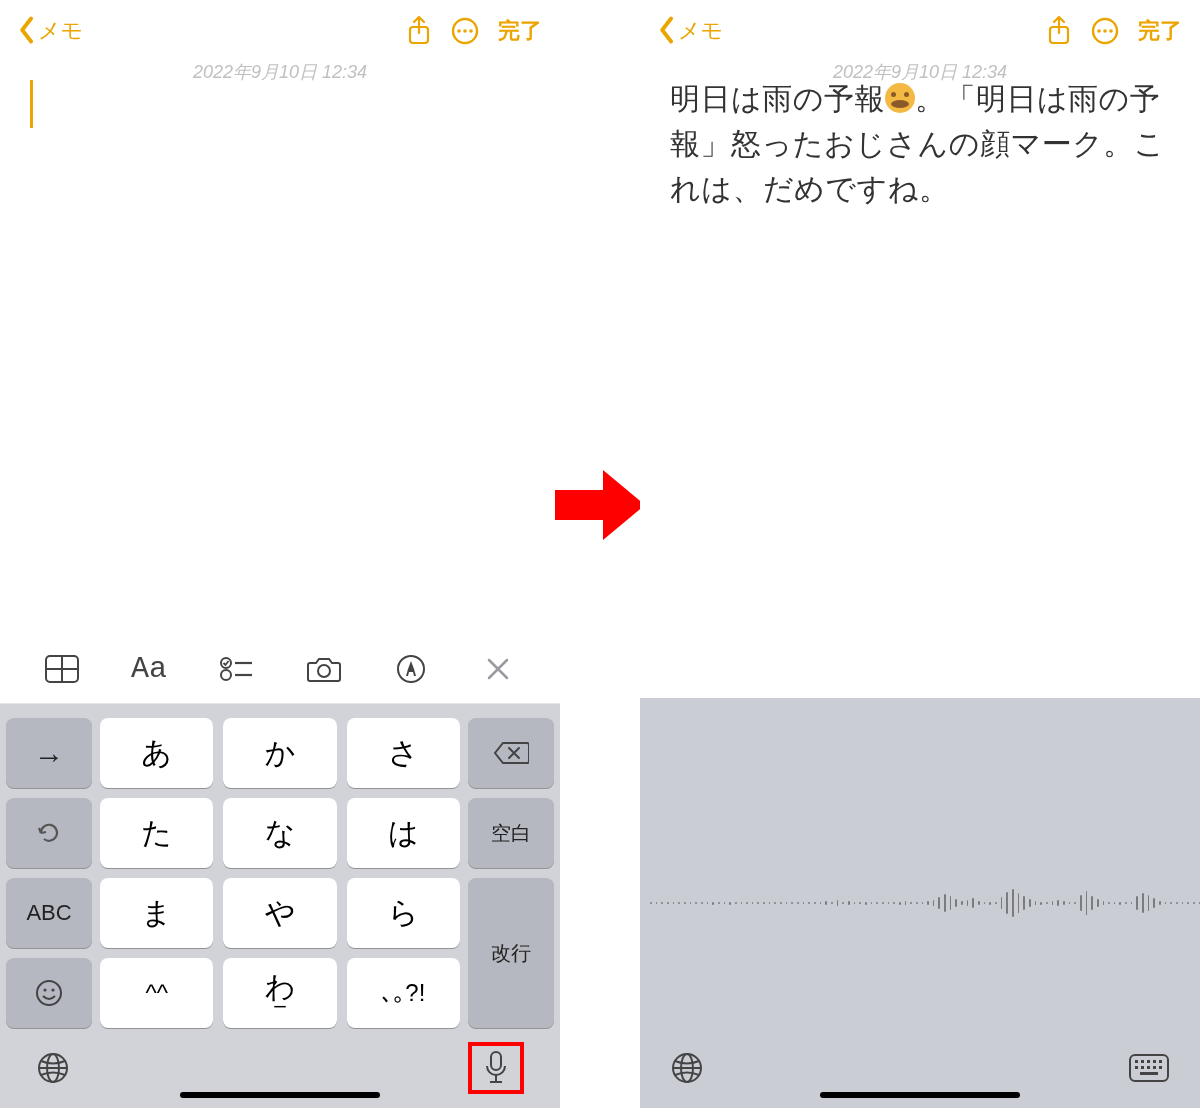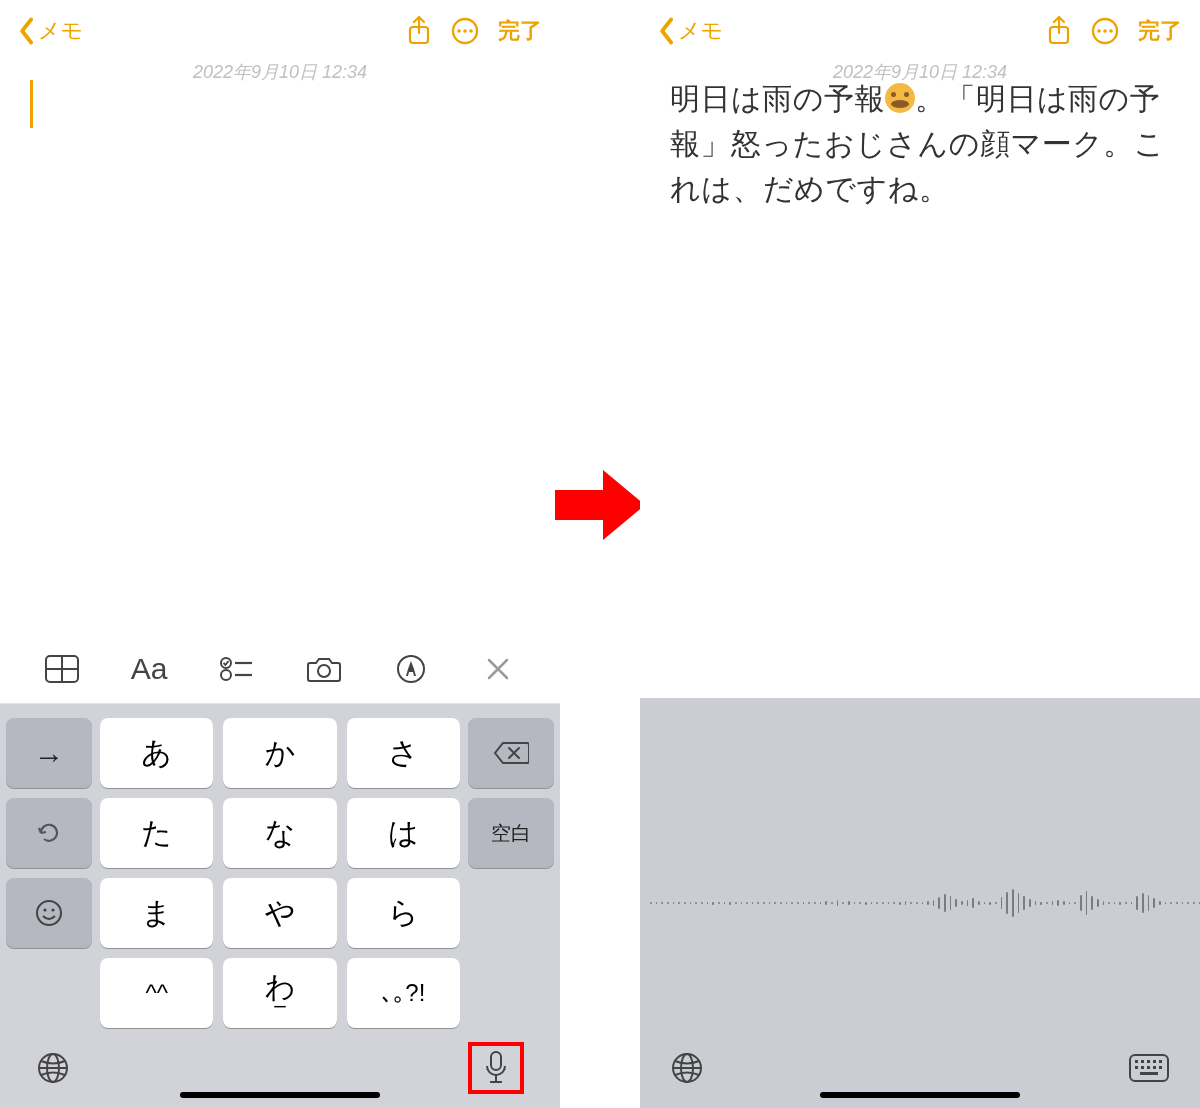--- a/index.html
+++ b/index.html
@@ -14,21 +14,21 @@
     position:absolute; top:0; width:560px; height:1108px; background:#fff; overflow:hidden;
   }
   .screen.left  { left:0; }
   .screen.right { right:0; }
 
   .nav {
     height:62px; display:flex; align-items:center; justify-content:space-between;
     padding:0 18px;
   }
   .nav-left, .nav-right { display:flex; align-items:center; gap:18px; }
-  .back { display:flex; align-items:center; gap:4px; color:#ECA400; font-size:22px; font-weight:400;}
+  .back { display:flex; align-items:flex-start; gap:4px; color:#ECA400; font-size:22px; font-weight:400;}
   .back svg { width:16px; height:28px; }
   .nav-icon { color:#ECA400; }
   .done { color:#ECA400; font-size:22px; font-weight:600; }
   .timestamp { color:#C0C0C0; font-size:18px; text-align:center; }
   .timestamp-wrap { position:absolute; left:50%; transform:translateX(-50%); top:60px;font-style:italic;}
   .cursor { position:absolute; left:30px; top:80px; width:3px; height:48px; background:#ECA400;}
   .note-body { padding:14px 30px 0 30px; font-size:30px; line-height:1.5; color:#333; font-weight:500; letter-spacing:0.5px;}
   .emoji { display:inline-block; width:30px; height:30px; border-radius:50%; background:#F4B942; position:relative; top:4px;}
   .emoji::before, .emoji::after { content:""; position:absolute; background:#8B5A2B;}
   .emoji::before { width:18px; height:6px; border-radius:0 0 12px 12px; left:6px; top:17px;}
@@ -36,21 +36,21 @@
   .emoji.blush::before { border-radius:50%; width:18px; height:8px; }
 
   
   .kb-wrap { position:absolute; left:0; right:0; bottom:0; }
   .toolbar {
     height:70px; background:#fff; border-bottom:1px solid #E5E5E7;
     display:flex; align-items:center; justify-content:space-around; padding:0 18px;
     color:#444;
   }
   .tool { width:40px; height:40px; display:flex; align-items:center; justify-content:center; }
-  .aa { font-size:30px; font-family: Liberation Sans, sans-serif; font-weight:400;}
+  .aa { font-size:30px; font-family: Liberation Mono, monospace; font-weight:400;}
   .kb {
     background:#D1D3D9; padding:14px 6px 0 6px;
   }
   .key {
     background:#fff; border-radius:8px; height:70px; display:flex;
     align-items:center; justify-content:center;
     font-size:30px; color:#000; box-shadow:0 1px 0 rgba(0,0,0,0.3);
   }
   .key.white { background:#fff; }
   .key.dark { background:#B5B8C1; color:#222;}
@@ -161,20 +161,21 @@
     <div class="kb">
       <div style="display:flex; gap:8px;">
         <div style="width:86px; display:flex; flex-direction:column; gap:10px;">
           <div class="key dark">→</div>
           <div class="key dark">
               <svg width="30" height="30" viewBox="0 0 30 30">
                 <path d="M7 15 a8 8 0 1 1 3 6" stroke="#555" stroke-width="2.2" fill="none"></path>
                 <path d="M7 15 l-2 -5 M7 15 l5 -1" stroke="#555" stroke-width="2.2" fill="none"></path>
               </svg>
             </div>
+          <div class="key dark abc">ABC</div>
           <div class="key dark">
               <svg width="30" height="30" viewBox="0 0 30 30">
                 <circle cx="15" cy="15" r="12" stroke="#444" stroke-width="2" fill="none"></circle>
                 <circle cx="11" cy="12" r="1.6" fill="#444"></circle>
                 <circle cx="19" cy="12" r="1.6" fill="#444"></circle>
                 <path d="M9 18 q6 6 12 0" stroke="#444" stroke-width="2" fill="none"></path>
               </svg>
             </div>
         </div>
         <div style="flex:1; display:grid; grid-template-columns:repeat(3,1fr); grid-auto-rows:70px; gap:10px;">
@@ -195,20 +196,21 @@
           <div class="key white" style="font-size:24px;">､｡?!</div>
         </div>
         <div style="width:86px; display:flex; flex-direction:column; gap:10px;">
           <div class="key dark">
               <svg width="36" height="26" viewBox="0 0 36 26">
                 <path d="M10 3 L34 3 a2 2 0 0 1 2 2 v16 a2 2 0 0 1 -2 2 H10 L2 13 z" stroke="#444" stroke-width="2" fill="none"></path>
                 <path d="M16 8 L26 18 M26 8 L16 18" stroke="#444" stroke-width="2" stroke-linecap="round"></path>
               </svg>
             </div>
           <div class="key dark small">空白</div>
+          <div class="key dark small" style="height:150px;">改行</div>
         </div>
       </div>
       <div class="bottom-bar">
         <span>
             <svg width="34" height="34" viewBox="0 0 34 34">
               <circle cx="17" cy="17" r="14" stroke="#444" stroke-width="2" fill="none"></circle>
               <ellipse cx="17" cy="17" rx="6" ry="14" stroke="#444" stroke-width="2" fill="none"></ellipse>
               <line x1="3" y1="17" x2="31" y2="17" stroke="#444" stroke-width="2"></line>
               <path d="M5 10 q12 5 24 0 M5 24 q12 -5 24 0" stroke="#444" stroke-width="2" fill="none"></path>
             </svg>

